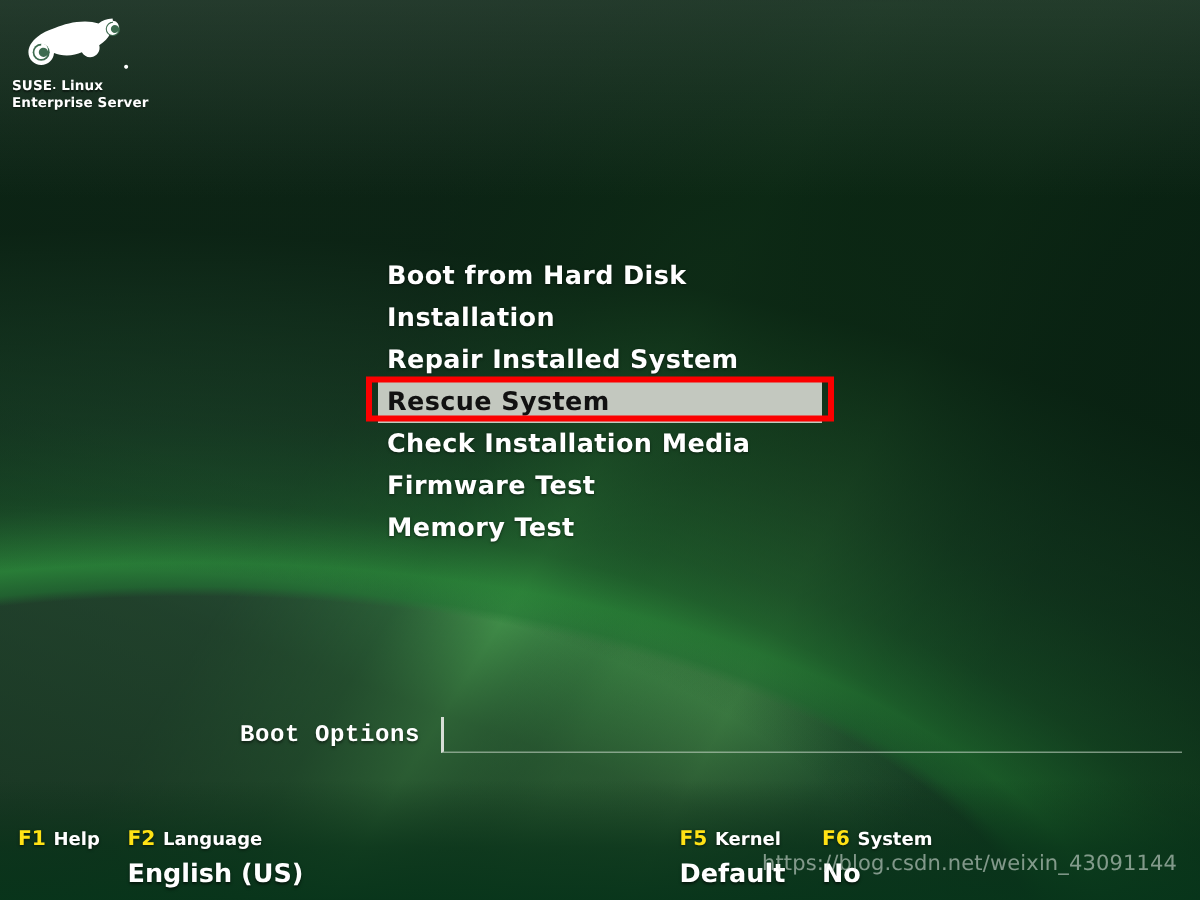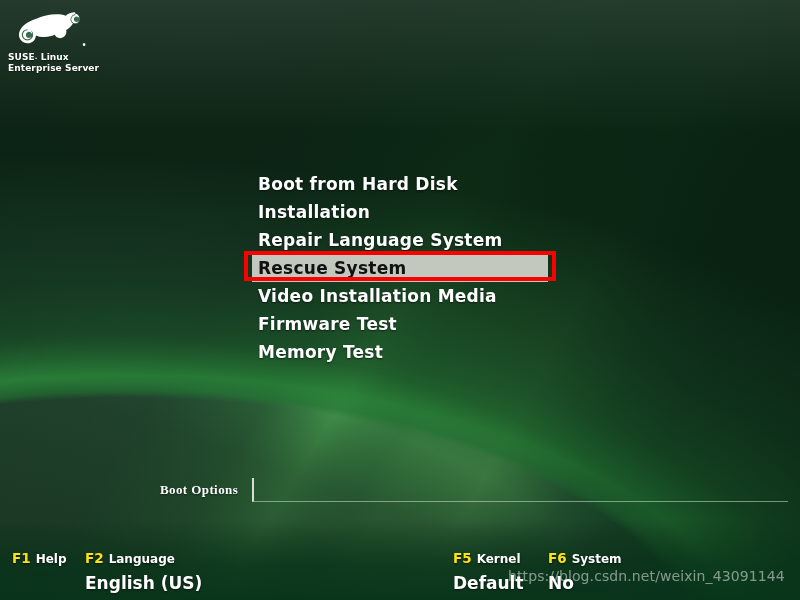--- a/index.html
+++ b/index.html
@@ -177,22 +177,22 @@
     position:absolute;
     left:160px; top:477px;
     right:12px;
     height:26px;
     z-index:6;
     display:flex;
     align-items:center;
   }
   #boot-options-label {
     color:#ffffff;
-    font-family:Liberation Serif, serif;
-    font-size:13px;
+    font-family:Liberation Mono, monospace;
+    font-size:16px;
     font-weight:bold;
     letter-spacing:0.4px;
     white-space:nowrap;
     text-shadow:0 1px 2px rgba(0,0,0,0.5);
   }
   #boot-options-field {
     position:relative;
     flex:1;
     height:24px;
     margin-left:14px;
@@ -284,23 +284,23 @@
     </svg>
     <div id="brand-text">
       <span>SUSE</span><span class="reg">.</span><span> Linux</span><br>
       <span>Enterprise Server</span>
     </div>
   </div>
 
   <div id="menu">
     <div class="menu-item">Boot from Hard Disk</div>
     <div class="menu-item">Installation</div>
-    <div class="menu-item">Repair Language System</div>
+    <div class="menu-item">Repair Installed System</div>
     <div class="menu-item selected">Rescue System</div>
-    <div class="menu-item">Video Installation Media</div>
+    <div class="menu-item">Check Installation Media</div>
     <div class="menu-item">Firmware Test</div>
     <div class="menu-item">Memory Test</div>
   </div>
 
   <div id="selection-annotation"></div>
 
   <div id="boot-options">
     <div id="boot-options-label">Boot Options</div>
     <div id="boot-options-field">
       <div id="boot-options-value"></div>

